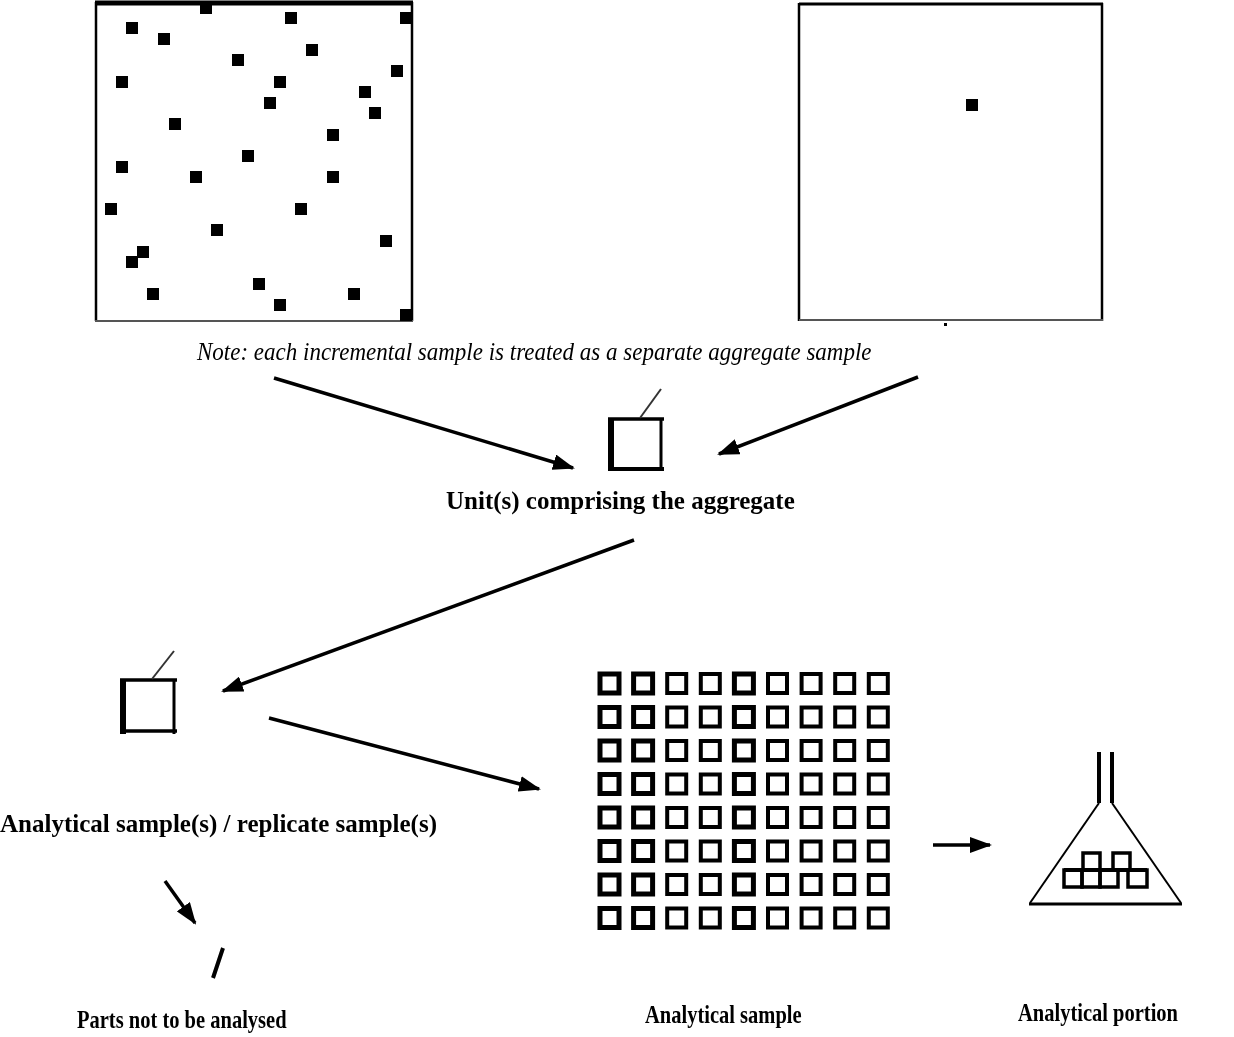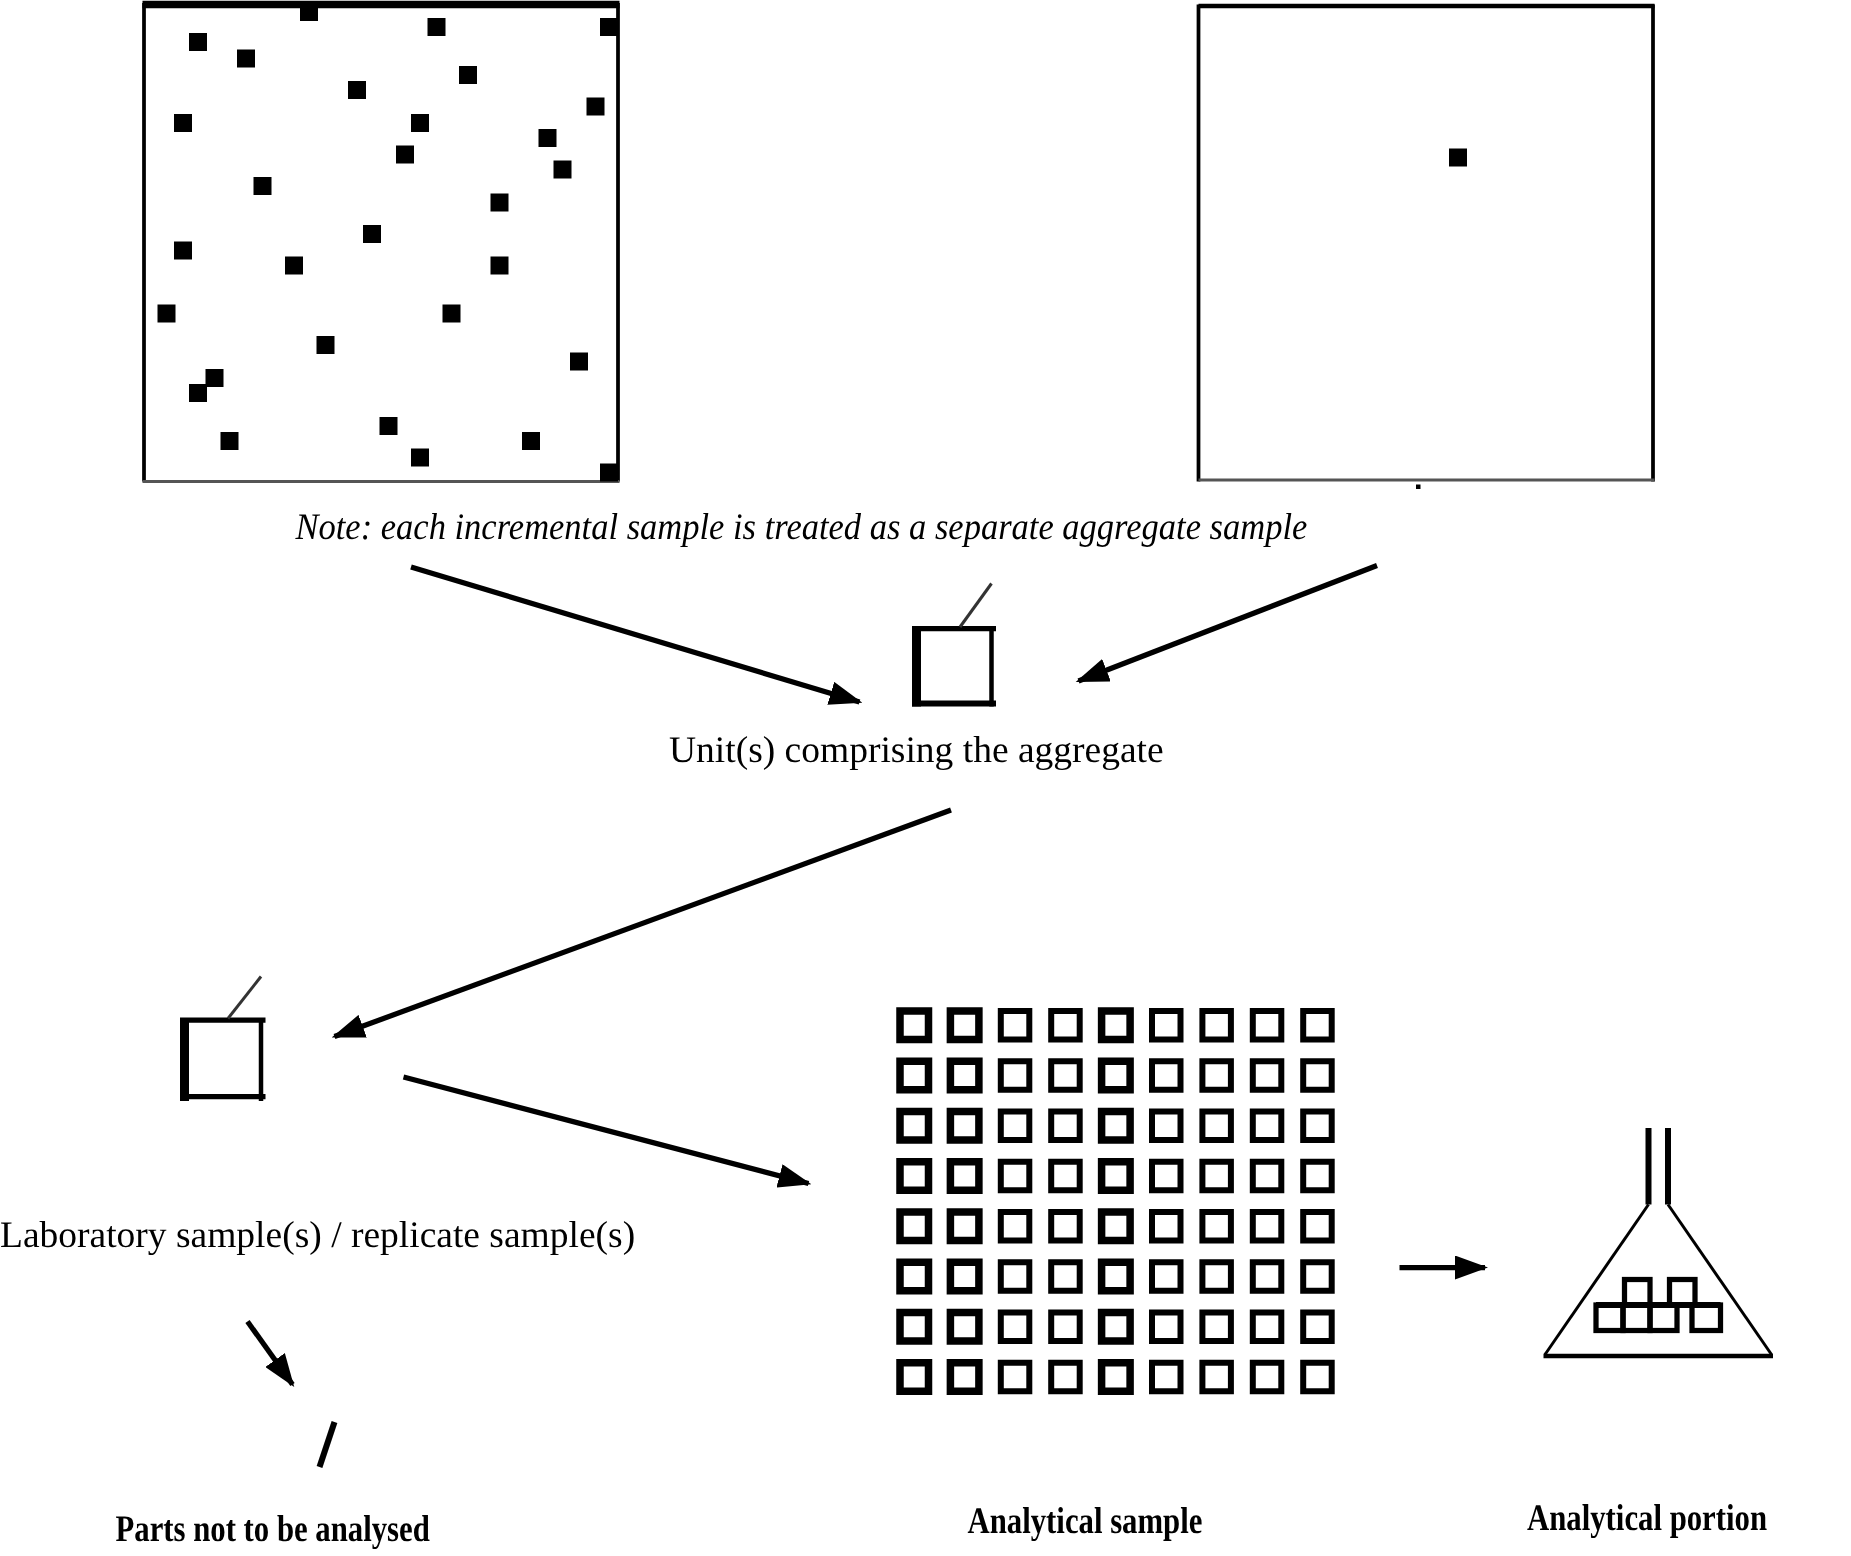--- a/index.html
+++ b/index.html
@@ -1,19 +1,19 @@
 <!DOCTYPE html>
 <html><head>
   <meta charset="utf-8">
   <style>
     html, body { margin: 0; padding: 0; background: #ffffff; }
     body { width: 1234px; height: 1037px; position: relative; overflow: hidden; font-family: "Liberation Serif", serif; color: #000; }
     #canvas { position: absolute; left: 0; top: 0; }
     .label { position: absolute; white-space: nowrap; font-family: "Liberation Serif", serif; color: #000; }
-    .bold { font-weight: normal; font-size: 25px; }
+    .bold { font-weight: bold; font-size: 25px; }
     .cond { font-weight: bold; font-size: 25px; transform: scaleX(0.82); transform-origin: left center; }
     .note { font-style: italic; font-size: 25px; transform: scaleX(0.92); transform-origin: left center; }
   </style>
 </head>
 <body>
 
 <svg id="canvas" width="1234" height="1037" viewBox="0 0 1234 1037">
   <defs>
     <marker id="ah" markerWidth="10" markerHeight="10" refX="8" refY="5" orient="auto" markerUnits="userSpaceOnUse" viewBox="0 0 10 10">
       <path d="M0,0 L10,5 L0,10 z" fill="#000"></path>
@@ -187,16 +187,16 @@
       <rect x="1128" y="870" width="19" height="17"></rect>
       <rect x="1083" y="853" width="17" height="17"></rect>
       <rect x="1113" y="853" width="17" height="17"></rect>
       <line x1="1064" y1="870" x2="1147" y2="870" stroke-width="4"></line>
     </g>
   </g>
 </svg>
 
 <div class="label note" style="left:197px; top:338px;">Note: each incremental sample is treated as a separate aggregate sample</div>
 <div class="label bold" style="left:446px; top:487px;">Unit(s) comprising the aggregate</div>
-<div class="label bold" style="left:0px; top:810px;">Laboratory sample(s) / replicate sample(s)</div>
+<div class="label bold" style="left:0px; top:810px;">Analytical sample(s) / replicate sample(s)</div>
 <div class="label cond" style="left:77px; top:1006px;">Parts not to be analysed</div>
 <div class="label cond" style="left:645px; top:1001px;">Analytical sample</div>
 <div class="label cond" style="left:1018px; top:999px;">Analytical portion</div>
 
 </body></html>

